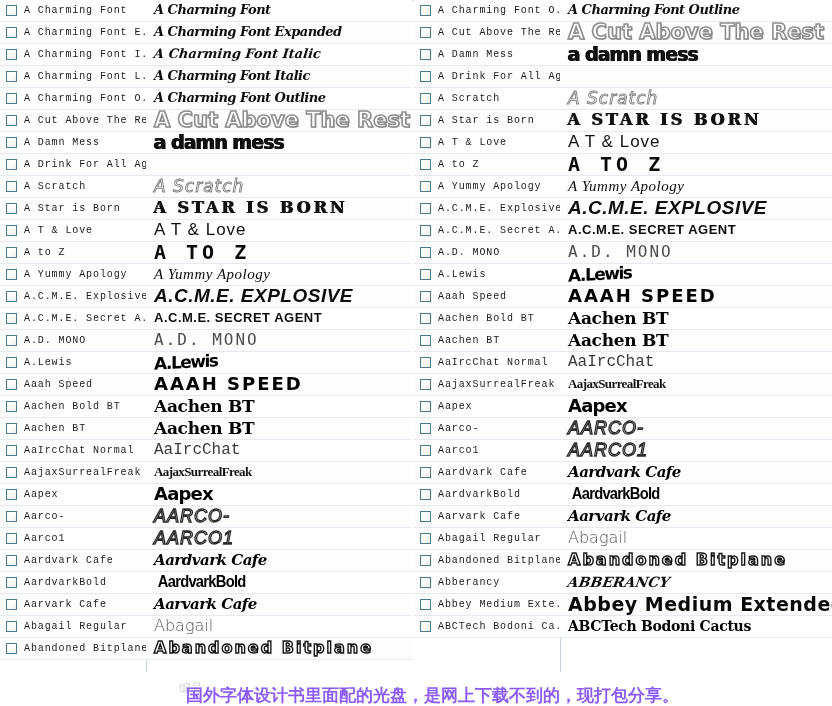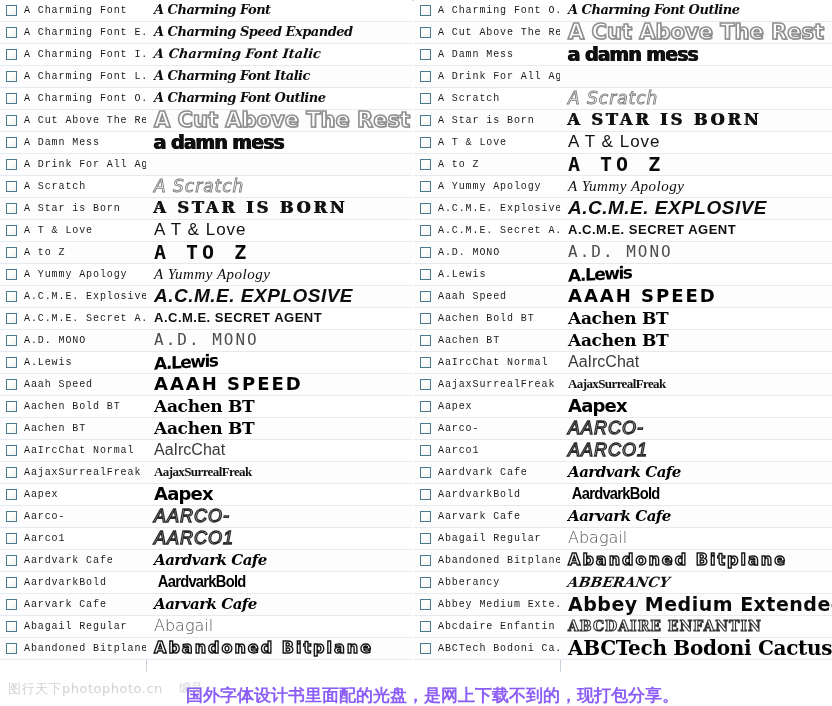--- a/index.html
+++ b/index.html
@@ -120,36 +120,36 @@
   .s-boxed      { font-family:"DejaVu Serif", serif; font-weight:700; font-size:16px; letter-spacing:3px;
                   color:#111; text-shadow:1px 0 0 #fff, -1px 0 0 #111, 0 1px 0 #fff; }
   .s-hand       { font-family:"Liberation Sans", sans-serif; font-size:17px; letter-spacing:1px; color:#111; }
   .s-lcd        { font-family:"DejaVu Sans Mono", monospace; font-weight:700; font-size:20px; letter-spacing:4px; color:#0a0a0a; }
   .s-marker     { font-family:"Liberation Sans", sans-serif; font-weight:700; font-style:italic; font-size:19px; letter-spacing:0.5px; color:#0d0d0d; }
   .s-marker2    { font-family:"Liberation Sans", sans-serif; font-weight:600; font-size:13px; letter-spacing:0.5px; color:#0d0d0d; }
   .s-monolight  { font-family:"DejaVu Sans Mono", monospace; font-size:16px; letter-spacing:2px; color:#4d4d4d; }
   .s-brush      { font-family:"DejaVu Sans", sans-serif; font-weight:700; font-size:17px; letter-spacing:-1.5px; color:#000; transform:skewY(-3deg); }
   .s-round      { font-family:"DejaVu Sans", sans-serif; font-weight:700; font-size:18px; letter-spacing:2px; color:#000; }
   .s-slab       { font-family:"DejaVu Serif", serif; font-weight:700; font-size:17px; letter-spacing:-0.3px; color:#000; }
-  .s-sanslight  { font-family:Liberation Sans, sans-serif; font-weight:300; font-size:16px; letter-spacing:0px; color:#3a3a3a; }
+  .s-sanslight  { font-family:Liberation Mono, monospace; font-weight:300; font-size:16px; letter-spacing:0px; color:#3a3a3a; }
   .s-shaky      { font-family:"Liberation Serif", serif; font-weight:700; font-size:13px; letter-spacing:-0.6px; color:#111; }
   .s-fatbold    { font-family:"DejaVu Sans", sans-serif; font-weight:700; font-size:18px; letter-spacing:-0.8px; color:#000; }
   .s-roughcaps  { font-family:"Liberation Sans", sans-serif; font-style:italic; font-size:18px; font-weight:400; letter-spacing:1px;
                   color:#f7f7f7; -webkit-text-stroke:1.3px #2b2b2b; }
   .s-italbold   { font-family:"DejaVu Serif", serif; font-style:italic; font-weight:700; font-size:15px; letter-spacing:-0.5px; color:#000; }
   .s-condbold   { font-family:"Liberation Sans", sans-serif; font-weight:700; font-size:16px; letter-spacing:-0.8px; color:#000; transform:scaleX(0.92); }
   .s-thinline   { font-family:"DejaVu Sans", sans-serif; font-weight:300; font-size:16px; letter-spacing:0px; color:#555; }
   .s-bubble     { font-family:"DejaVu Sans", sans-serif; font-weight:700; font-size:16px; letter-spacing:2px;
                   color:#ffffff; -webkit-text-stroke:1.4px #111; }
   .s-blackital  { font-family:"DejaVu Serif", serif; font-style:italic; font-weight:700; font-size:14px; letter-spacing:0px;
                   color:#111; transform:skewX(-10deg); }
   .s-wide       { font-family:"DejaVu Sans", sans-serif; font-weight:700; font-size:19px; letter-spacing:0.5px; color:#0a0a0a; }
   .s-patterned  { font-family:"DejaVu Serif", serif; font-weight:700; font-size:14px; letter-spacing:1px;
                   color:#ffffff; -webkit-text-stroke:1.1px #333; }
-  .s-bodoni     { font-family:"DejaVu Serif", serif; font-weight:700; font-size:20px; letter-spacing:-0.3px; color:#000; }
+  .s-bodoni     { font-family:"DejaVu Serif", serif; font-weight:700; font-size:14px; letter-spacing:-0.3px; color:#000; }
 
   
   .footer {
     position: absolute;
     left: 0; top: 672px;
     width: 832px; height: 34px;
     background: #ffffff;
     overflow: hidden;
   }
   .wm {
@@ -205,21 +205,21 @@
               <span class="checkbox"></span>
             </div>
             <div class="name-cell">A Charming Font</div>
             <div class="preview-cell"><span class="s-script">A Charming Font</span></div>
           </div>
           <div class="row">
             <div class="cb-cell">
               <span class="checkbox"></span>
             </div>
             <div class="name-cell">A Charming Font E...</div>
-            <div class="preview-cell"><span class="s-script">A Charming Speed Expanded</span></div>
+            <div class="preview-cell"><span class="s-script">A Charming Font Expanded</span></div>
           </div>
           <div class="row">
             <div class="cb-cell">
               <span class="checkbox"></span>
             </div>
             <div class="name-cell">A Charming Font I...</div>
             <div class="preview-cell"><span class="s-script2">A Charming Font Italic</span></div>
           </div>
           <div class="row">
             <div class="cb-cell">
@@ -611,35 +611,27 @@
             <div class="cb-cell">
               <span class="checkbox"></span>
             </div>
             <div class="name-cell">Abbey Medium Exte...</div>
             <div class="preview-cell"><span class="s-wide">Abbey Medium Extended</span></div>
           </div>
           <div class="row">
             <div class="cb-cell">
               <span class="checkbox"></span>
             </div>
-            <div class="name-cell">Abcdaire Enfantin</div>
-            <div class="preview-cell"><span class="s-patterned">ABCDAIRE ENFANTIN</span></div>
-          </div>
-          <div class="row">
-            <div class="cb-cell">
-              <span class="checkbox"></span>
-            </div>
             <div class="name-cell">ABCTech Bodoni Ca...</div>
             <div class="preview-cell"><span class="s-bodoni">ABCTech Bodoni Cactus</span></div>
           </div>
         </div>
     </div>
 
   </div>
 
   <div class="footer">
-    <div class="wm">图行天下photophoto.cn</div>
     <div class="wm-num-label">编号：</div>
     <div class="wm-num">08045546</div>
     <div class="footer-cn">国外字体设计书里面配的光盘，是网上下载不到的，现打包分享。</div>
   </div>
 
 </div>
 
 </body></html>

